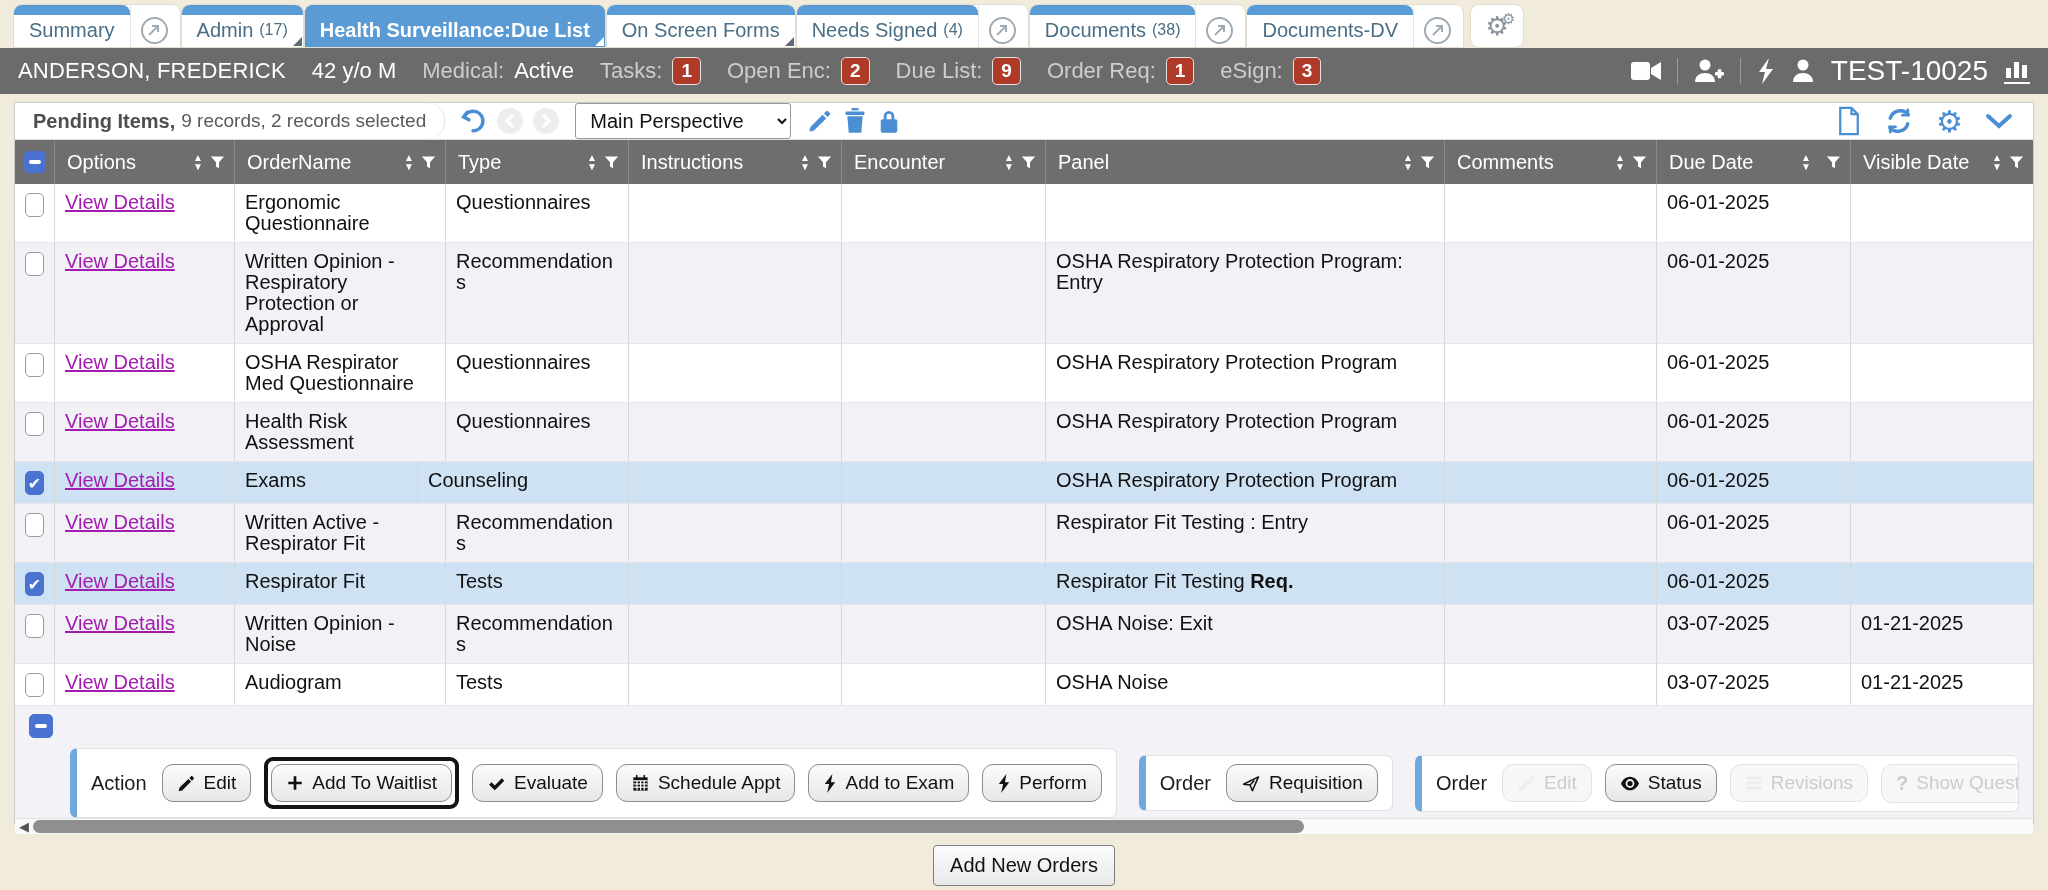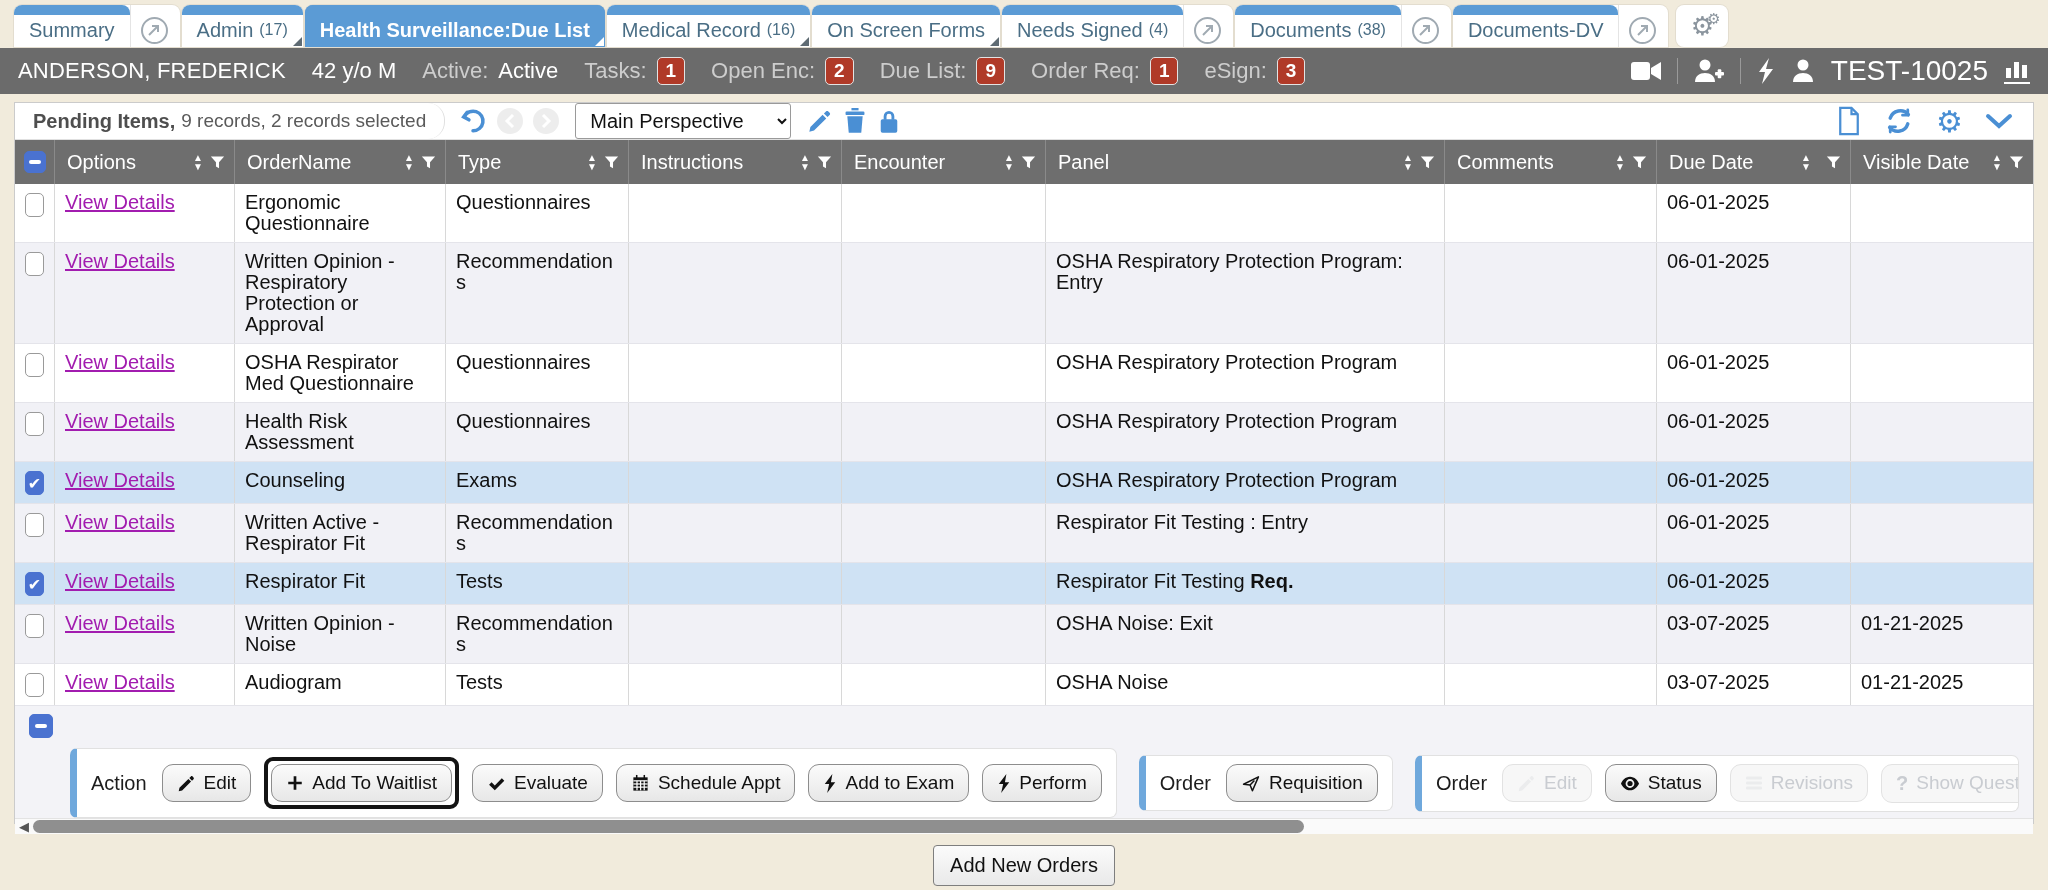--- a/index.html
+++ b/index.html
@@ -140,27 +140,20 @@
       <span class="fold"></span>
     </div>
     <div class="tab active">
       <span class="tab-main">
         <span>Health Surveillance:Due List</span>
       </span>
       <span class="fold"></span>
     </div>
     <div class="tab">
       <span class="tab-main">
-        <span>Medical Record</span>
-        <span class="count">(16)</span>
-      </span>
-      <span class="fold"></span>
-    </div>
-    <div class="tab">
-      <span class="tab-main">
         <span>On Screen Forms</span>
       </span>
       <span class="fold"></span>
     </div>
     <div class="tab">
       <span class="tab-main">
         <span>Needs Signed</span>
         <span class="count">(4)</span>
       </span>
       <span class="tab-pop">
@@ -200,21 +193,21 @@
       </span>
     </div>
     <div class="gearbtn">⚙<span class="g2">⚙</span></div>
   </div>
 
 <div class="patientbar">
   <div class="pb-left">
     <span class="pb-name">ANDERSON, FREDERICK</span>
     <span>42 y/o M</span>
     <span class="pb-pair">
-      <span class="pb-label">Active:</span>
+      <span class="pb-label">Medical:</span>
       <span>Active</span>
     </span>
     <span id="pb-counters" style="display:flex;gap:26px;">
         <span class="pb-pair">
           <span class="pb-label">Tasks:</span>
           <span class="badge">1</span>
         </span>
         <span class="pb-pair">
           <span class="pb-label">Open Enc:</span>
           <span class="badge">2</span>
@@ -512,22 +505,22 @@
         <div class="td" style="width: 399px;"><span>OSHA Respiratory Protection Program</span></div>
         <div class="td" style="width: 212px;"></div>
         <div class="td" style="width: 194px;">06-01-2025</div>
         <div class="td" style="width: 180px; flex: 1 1 0%;"></div>
       </div>
       <div class="tr sel">
         <div class="td cbcell" style="width: 40px;">
           <span class="cb on">✔</span>
         </div>
         <div class="td" style="width: 180px;"><a href="#" class="viewdetails">View Details</a></div>
+        <div class="td" style="width: 183px;">Exams</div>
         <div class="td" style="width: 211px;">Counseling</div>
-        <div class="td" style="width: 183px;">Exams</div>
         <div class="td" style="width: 213px;"></div>
         <div class="td" style="width: 204px;"></div>
         <div class="td" style="width: 399px;"><span>OSHA Respiratory Protection Program</span></div>
         <div class="td" style="width: 212px;"></div>
         <div class="td" style="width: 194px;">06-01-2025</div>
         <div class="td" style="width: 180px; flex: 1 1 0%;"></div>
       </div>
       <div class="tr alt">
         <div class="td cbcell" style="width: 40px;">
           <span class="cb"></span>

